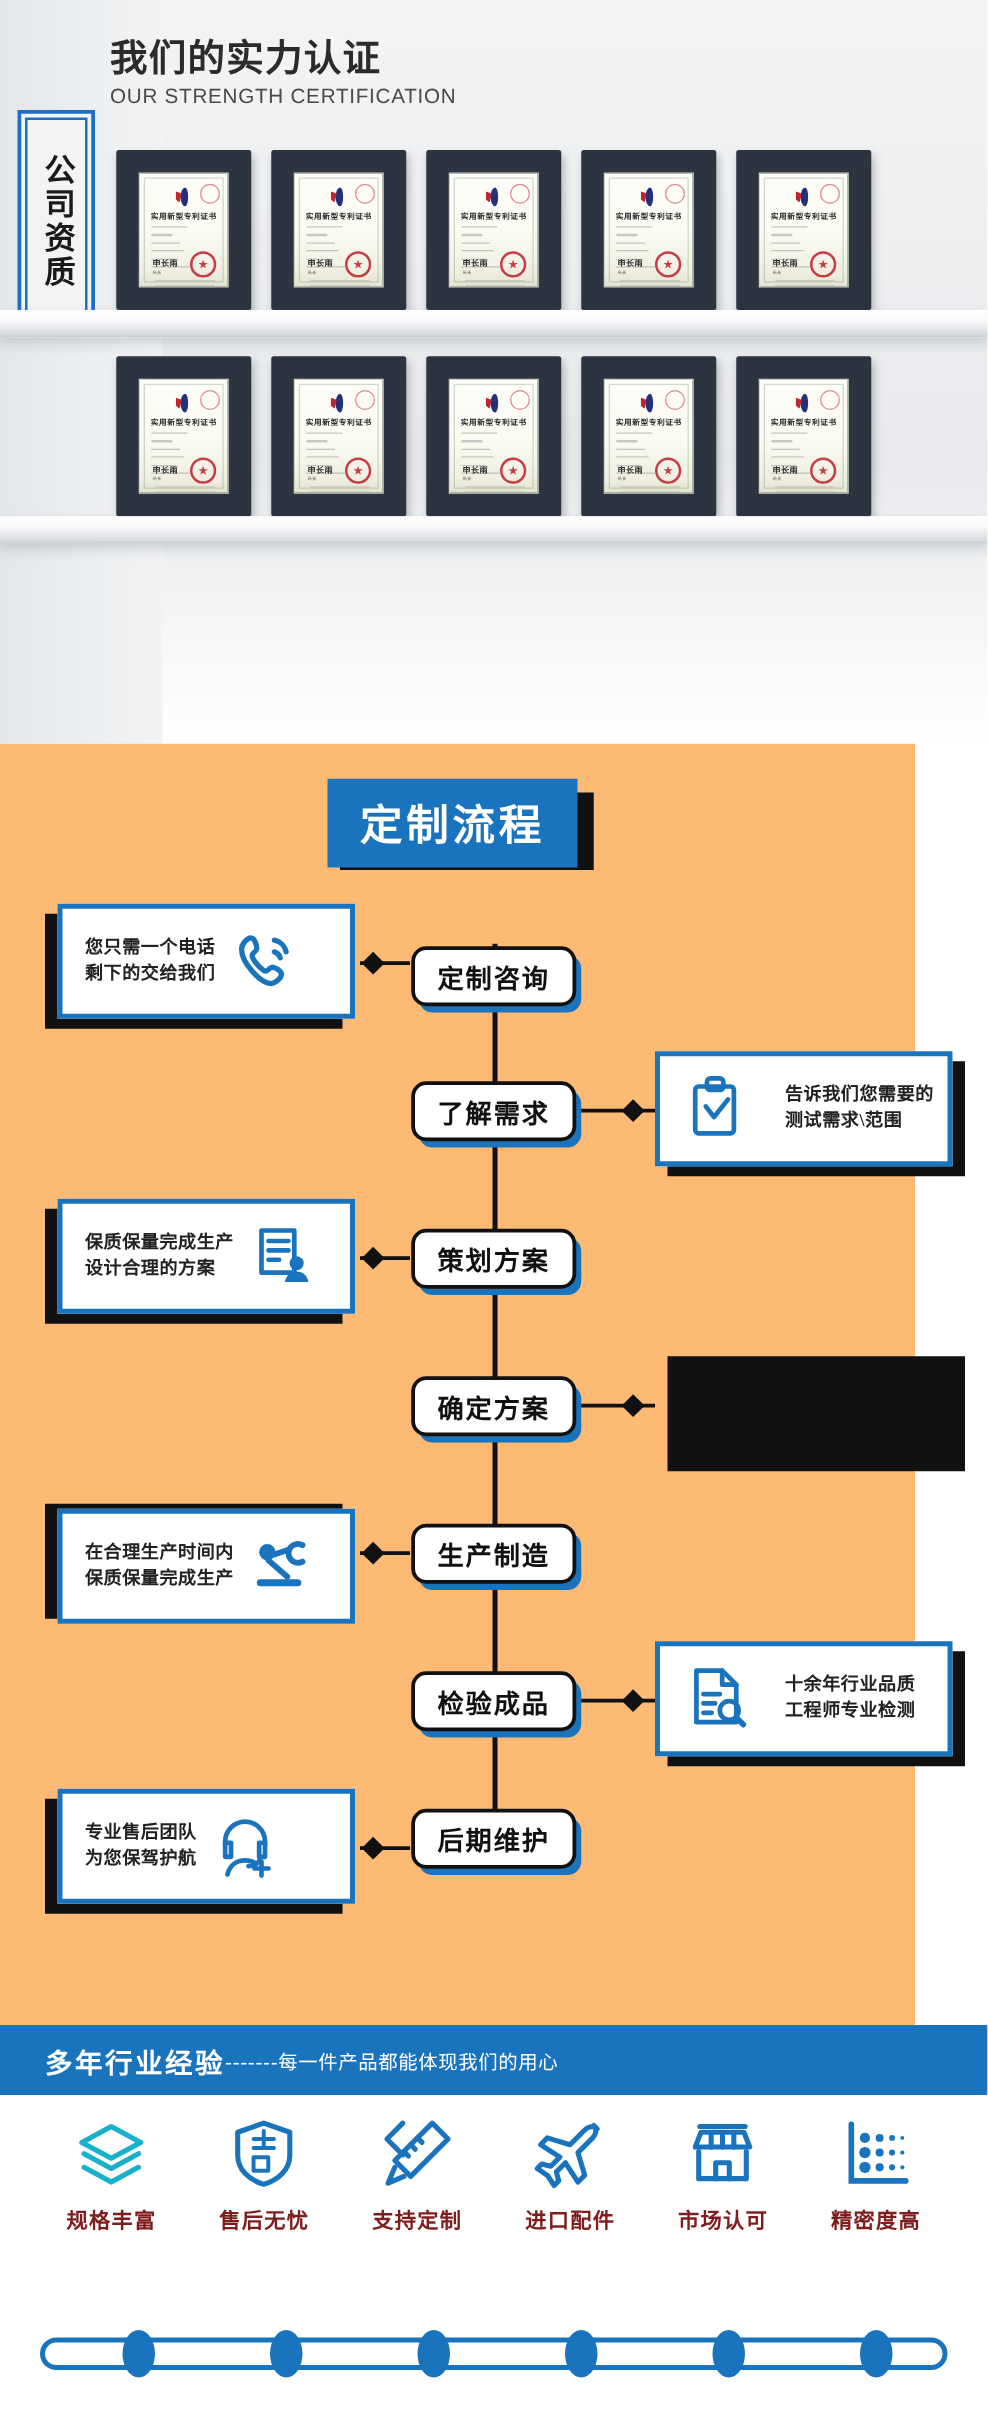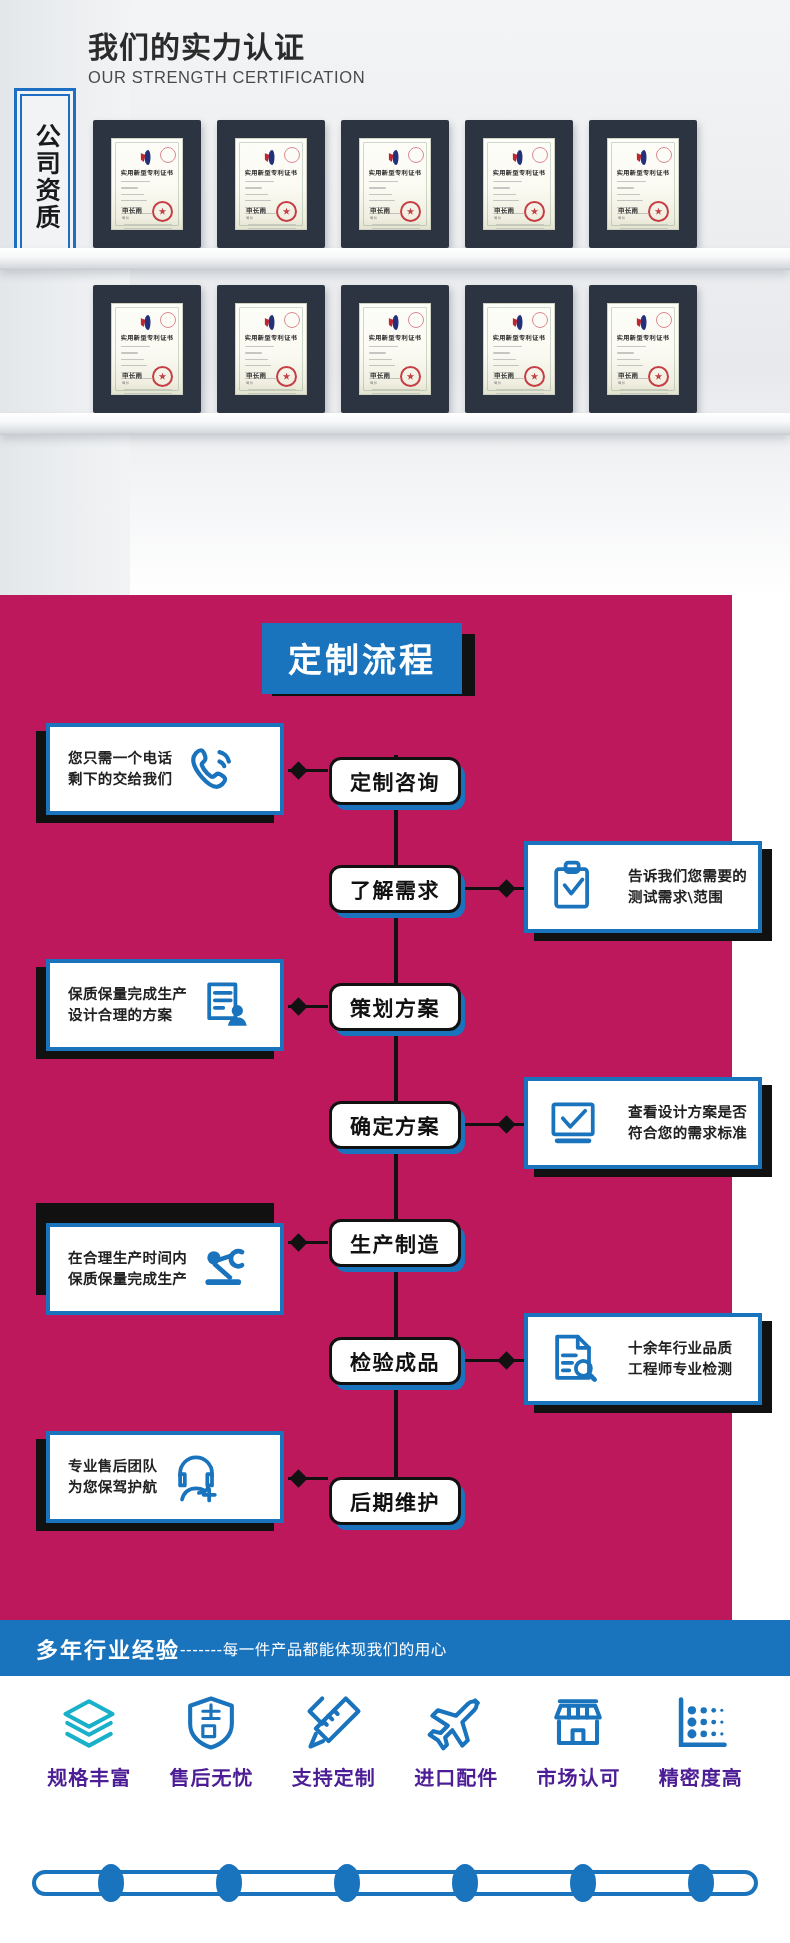--- a/index.html
+++ b/index.html
@@ -138,21 +138,21 @@
     width:21px; height:21px; border-radius:50%;
     border:2px solid #c0262f; opacity:.88;
     display:flex; align-items:center; justify-content:center;
   }
   .cert-stamp::after{
     content:""; width:8px; height:8px; background:#c0262f;
     clip-path:polygon(50% 0,61% 35%,98% 35%,68% 57%,79% 91%,50% 70%,21% 91%,32% 57%,2% 35%,39% 35%);
   }
 
   
-  .flow-section { position:relative; width:732px; height:1025px; background:#be185d; }
+  .flow-section { position:relative; width:732px; height:1025px; background:#fdba74;font-family:Liberation Serif, serif; }
   .flow-title-wrap { position:relative; width:790px; height:112px; }
   .flow-title {
     position:absolute; left:262px; top:28px;
     background:#1a73bd; color:#fff;
     font-size:34px; font-weight:bold; letter-spacing:3px;
     padding:10px 26px 12px;
     z-index:2;
   }
   .flow-title-shadow {
     position:absolute; left:272px; top:39px;
@@ -221,21 +221,21 @@
   }
   .feat-row {
     position:absolute; left:0; top:70px; width:790px;
     display:flex; justify-content:space-around; padding:0 28px;
   }
   .feat {
     width:108px; display:flex; flex-direction:column; align-items:center; gap:10px;
   }
   .feat .fico { height:62px; display:flex; align-items:flex-end; }
   .feat-label {
-    font-size:20px; font-weight:bold; color:#4c1d95; letter-spacing:1px;
+    font-size:17px; font-weight:bold; color:#7f1d1d; letter-spacing:1px;
   }
   .track {
     position:absolute; left:32px; top:250px;
     width:726px; height:26px;
     border:4px solid #1a73bd; border-radius:16px; background:#fff;
   }
   .track-dot {
     position:absolute; top:-10px; width:26px; height:38px;
     background:#1a73bd; border-radius:50%;
   }
@@ -575,34 +575,25 @@
               <path d="M13 10h28v36H13z"></path>
               <path d="M19 19h17M19 27h17M19 35h9"></path>
               <circle cx="43" cy="38" r="6" fill="#1a73bd" stroke="none"></circle>
               <path d="M33 54c1-6 5-9 10-9s9 3 10 9z" fill="#1a73bd" stroke="none"></path>
             </svg></span>
         </div>
         <div class="conn" style="top: 298px; left: 288px; width: 40px;"></div>
         <div class="diamond" style="top: 293px; left: 292px;"></div>
         <div class="node" style="top: 276px;">策划方案</div>
         <div class="callout-shadow" style="top: 378px; left: 534px;"></div>
-        <div class="callout right" style="top: 370px;">
-          <span class="ico"><svg viewBox="0 0 64 64" width="60" height="60" fill="none" stroke="#1a73bd" stroke-width="4" stroke-linecap="round" stroke-linejoin="round">
-              <rect x="10" y="12" width="42" height="32" rx="2"></rect>
-              <path d="M20 27l8 9 16-17"></path>
-              <path d="M14 51h34" stroke-width="5"></path>
-            </svg></span>
-          <span class="callout-txt">查看设计方案是否
-符合您的需求标准</span>
-        </div>
         <div class="conn" style="top: 416px; left: 462px; width: 62px;"></div>
         <div class="diamond" style="top: 411px; left: 500px;"></div>
         <div class="node" style="top: 394px;">确定方案</div>
         <div class="callout-shadow" style="top: 496px; left: 36px;"></div>
-        <div class="callout left" style="top: 516px;">
+        <div class="callout left" style="top: 500px;">
           <span class="callout-txt">在合理生产时间内
 保质保量完成生产</span>
           <span class="ico"><svg viewBox="0 0 64 64" width="60" height="60" fill="none" stroke="#1a73bd" stroke-width="5" stroke-linecap="round" stroke-linejoin="round">
               <circle cx="18" cy="20" r="7" fill="#1a73bd" stroke="none"></circle>
               <path d="M24 22l12-4"></path>
               <path d="M48 14a8 8 0 100 14" stroke-width="5"></path>
               <path d="M19 27l16 14"></path>
               <path d="M12 46h32" stroke-width="6"></path>
             </svg></span>
         </div>
@@ -631,21 +622,21 @@
           <span class="ico"><svg viewBox="0 0 64 64" width="60" height="60" fill="none" stroke="#1a73bd" stroke-width="4" stroke-linecap="round" stroke-linejoin="round">
               <path d="M14 31v-3a17 17 0 0134 0v3"></path>
               <path d="M14 29h5v12h-5zM43 29h5v12h-5z"></path>
               <path d="M44 41c0 5-5 8-10 8"></path>
               <path d="M16 56c2-8 8-12 15-12 3 0 6 .7 8 2"></path>
               <path d="M45 45v12M39 51h12" stroke-width="4"></path>
             </svg></span>
         </div>
         <div class="conn" style="top: 770px; left: 288px; width: 40px;"></div>
         <div class="diamond" style="top: 765px; left: 292px;"></div>
-        <div class="node" style="top: 770px;">后期维护</div>
+        <div class="node" style="top: 740px;">后期维护</div>
       </div>
   </section>
 
   <section class="foot-section">
     <div class="foot-banner">
       <span class="fb-main">多年行业经验</span>
       <span class="fb-sub">-------每一件产品都能体现我们的用心</span>
     </div>
 
     <div class="feat-row" id="feature-row">

